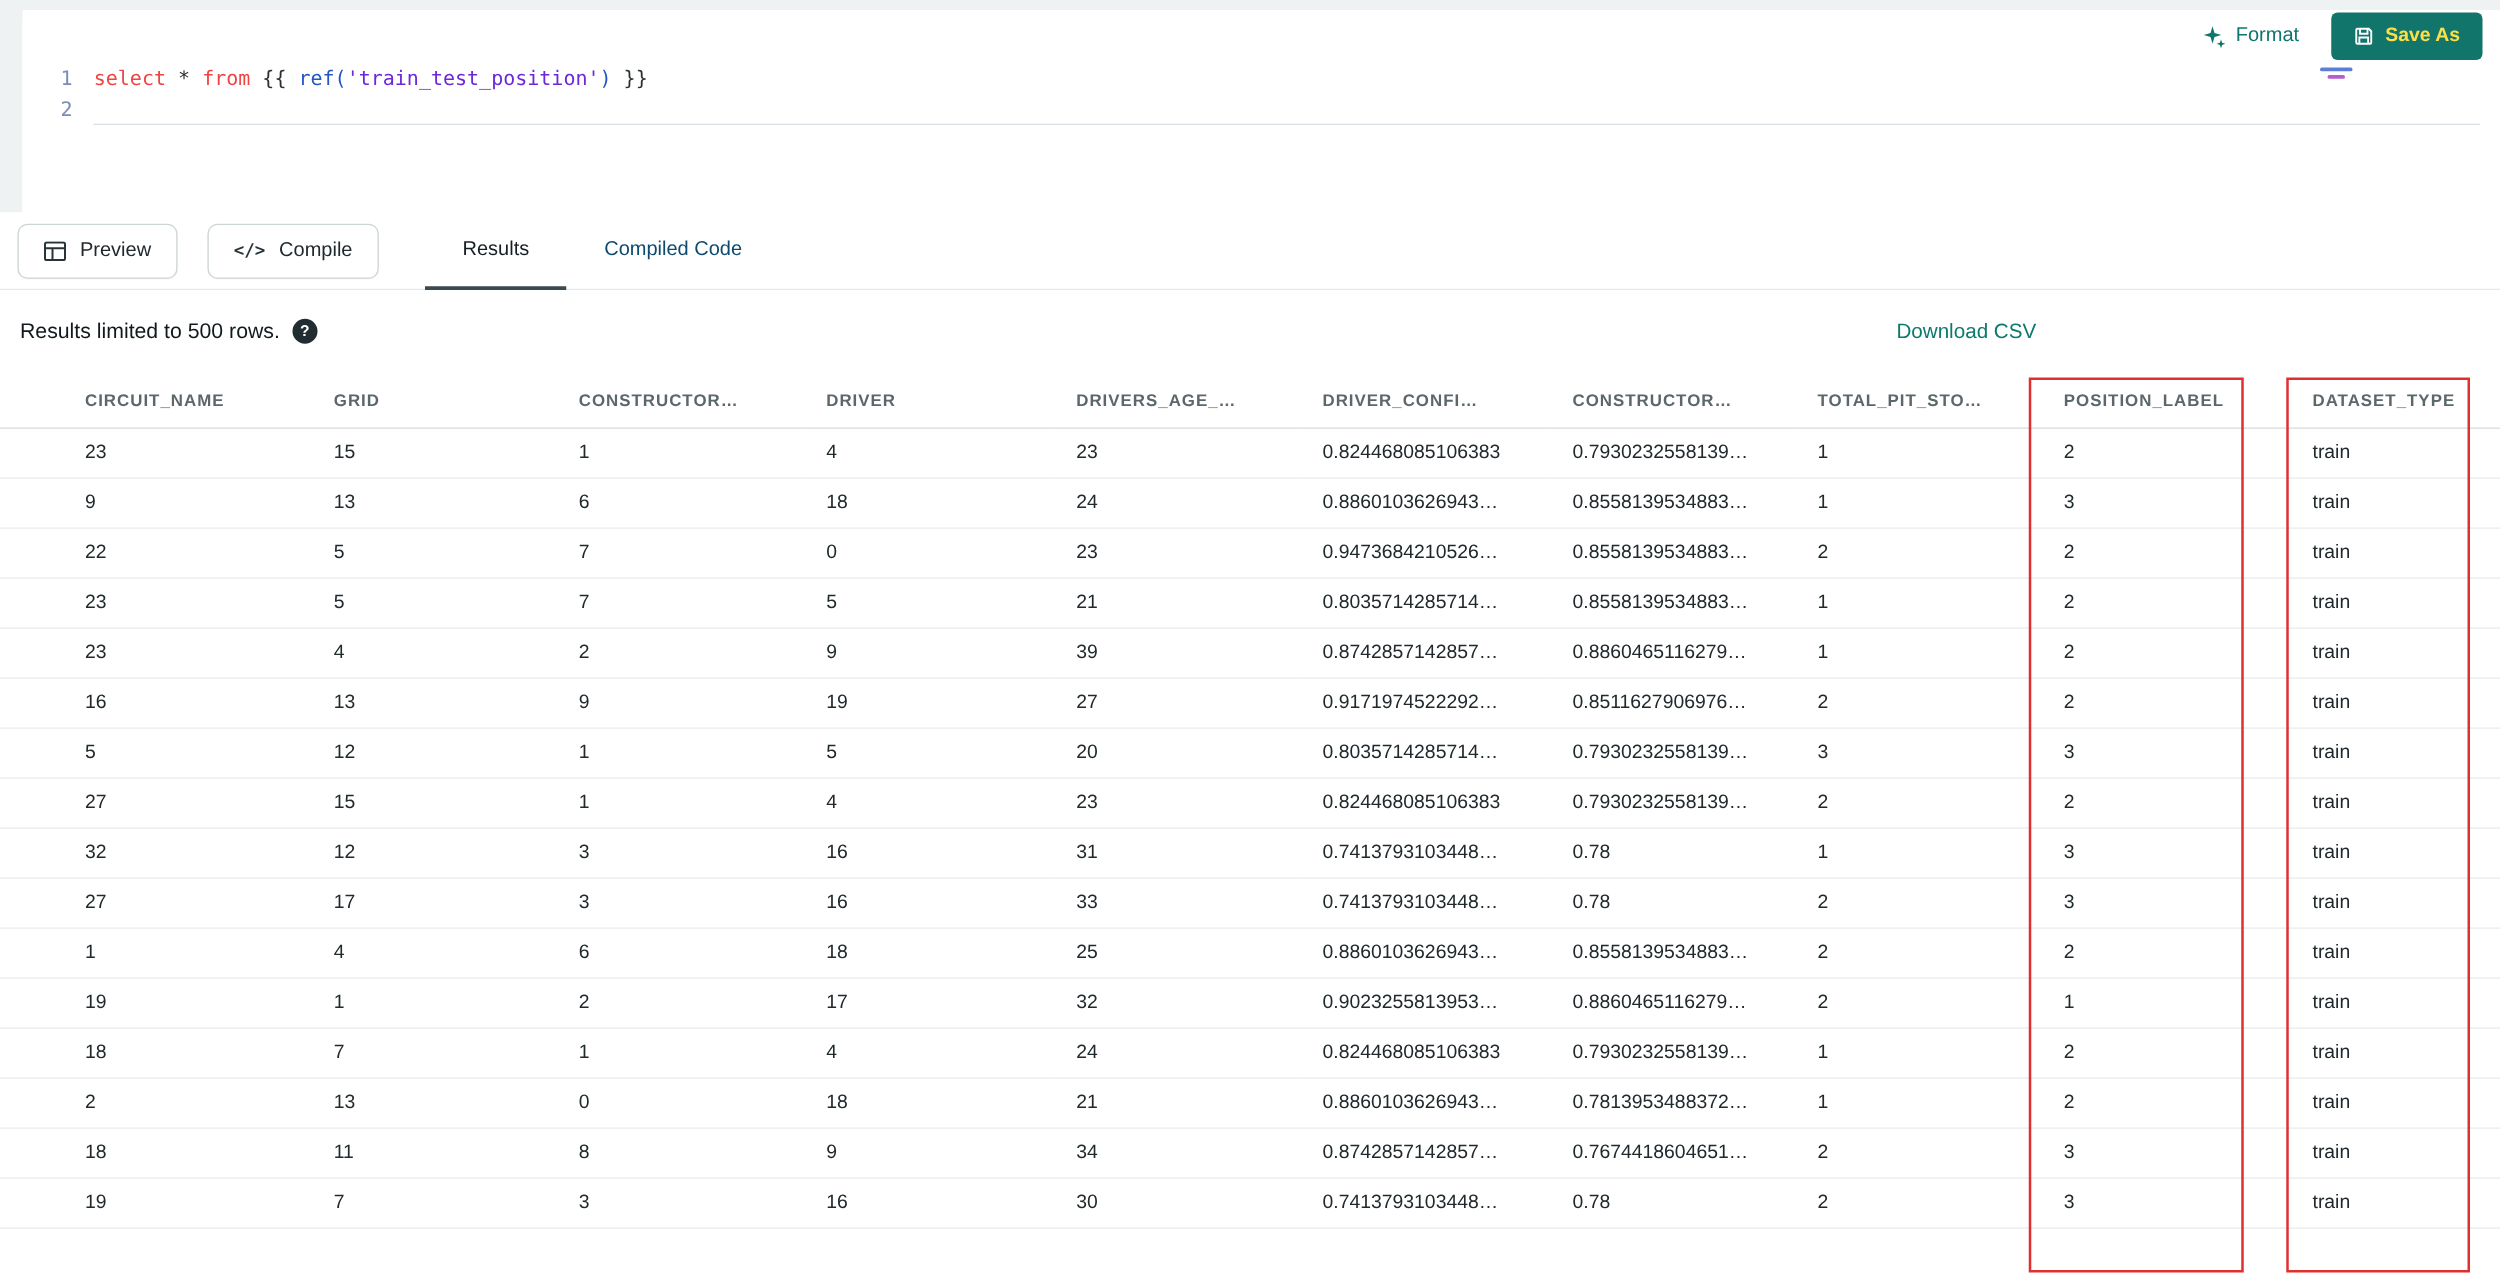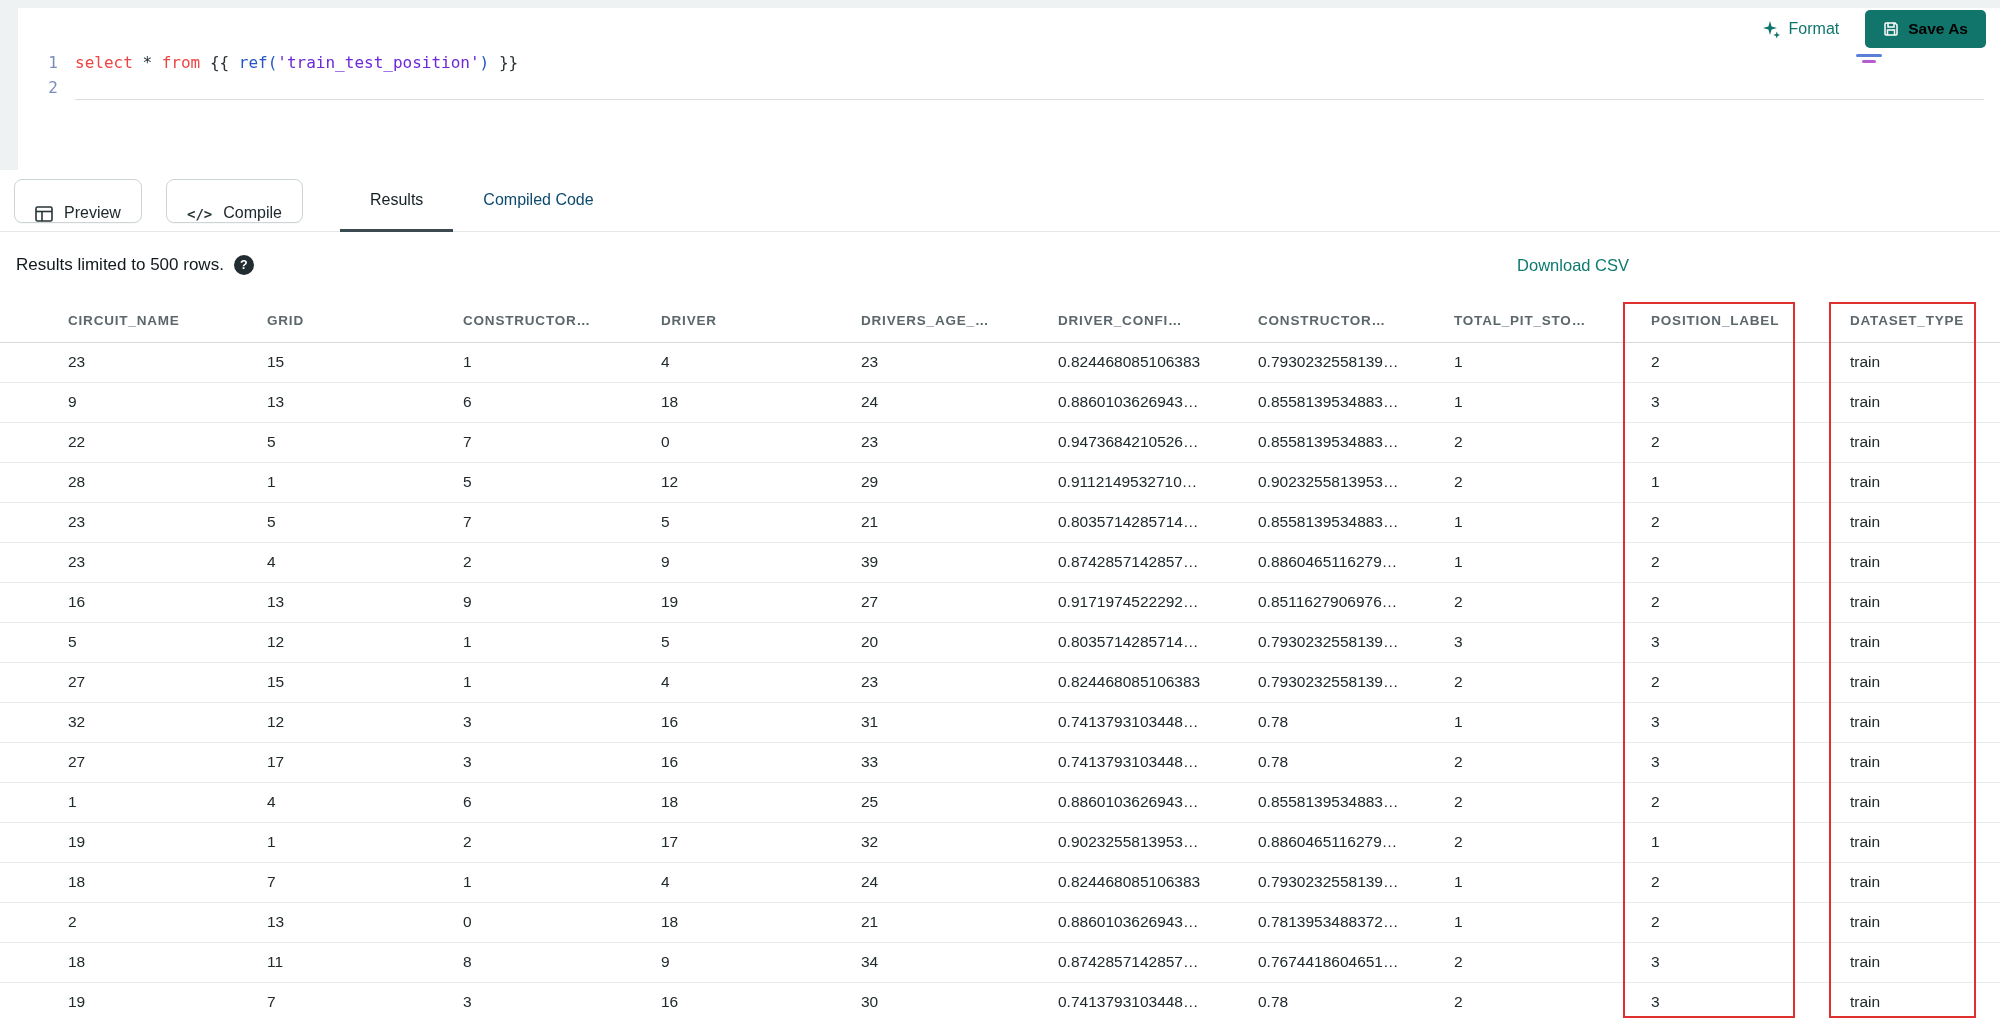--- a/index.html
+++ b/index.html
@@ -13,21 +13,21 @@
   
   .bg-top    { position:absolute; left:0; top:0; width:2000px; height:8px;  background:#eff2f3; }
   .bg-left   { position:absolute; left:0; top:0; width:18px;  height:170px; background:#eff2f3; }
   .editor-card { position:absolute; left:18px; top:8px; width:1982px; height:162px;
                  background:#fff; border-top-left-radius:10px; }
 
   
   .ed-toolbar { position:absolute; top:10px; right:14px; display:flex; align-items:center; gap:26px; }
   .format-btn { display:flex; align-items:center; gap:8px; color:#0e766c; font-size:16px;
                 background:none; border:none; cursor:pointer; font-family:inherit; }
-  .saveas-btn { display:flex; align-items:center; gap:9px; background:#12756b; color:#000000;
+  .saveas-btn { display:flex; align-items:center; gap:9px; background:#12756b; color:#fde047;
                 border:none; border-radius:5px; height:38px; padding:0 18px;
                 font-size:15.5px; font-weight:700; cursor:pointer; font-family:inherit; }
   .lint-marks { position:absolute; top:54px; right:100px; width:44px; height:16px; }
   .lint-marks .m1 { position:absolute; left:0; top:0; width:26px; height:3px; background:#5b7fd8; border-radius:2px; }
   .lint-marks .m2 { position:absolute; left:6px; top:6px; width:14px; height:3px; background:#b75bd1; border-radius:2px; }
 
   
   .code-area { position:absolute; left:18px; top:50px; right:0; height:80px;
                font-family:"DejaVu Sans Mono",monospace; font-size:16px; line-height:25px; }
   .gutter { position:absolute; left:6px; top:0; width:34px; text-align:right;
@@ -37,21 +37,21 @@
   .code-line { height:25px; white-space:pre; }
   .code-line-2 { height:25px; border-bottom:1px solid #d9dfe2; }
   .tok-keyword  { color:#ef4444; }
   .tok-plain    { color:#2a3135; }
   .tok-function { color:#2456c4; }
   .tok-string   { color:#6d28d9; }
 
   
   .strip { position:absolute; left:0; top:170px; width:2000px; height:62px;
            border-bottom:1px solid #e4e8e9; background:#fff; }
-  .act-btn { position:absolute; top:9px; height:44px; display:flex; align-items:flex-end; gap:11px;
+  .act-btn { position:absolute; top:9px; height:44px; display:flex; align-items:center; gap:11px;
              background:#fff; border:1px solid #ccd4d5; border-radius:8px; padding:0 20px;
              font-size:16px; color:#20292d; cursor:pointer; font-family:inherit;
              box-shadow:0 1px 1px rgba(0,0,0,.03); }
   .act-btn.preview { left:14px; }
   .act-btn.compile { left:166px; }
   .compile-glyph { font-family:"DejaVu Sans Mono",monospace; font-weight:700; font-size:14px; color:#273438; }
   .tabs { position:absolute; left:340px; top:0; height:62px; display:flex; }
   .tab  { display:flex; align-items:center; padding:0 30px; font-size:16px; color:#0c4a6e;
           cursor:pointer; border-bottom:3px solid transparent; }
   .tab.active { color:#141f24; font-weight:400; border-bottom-color:#3b4a4f; }
@@ -220,32 +220,20 @@
           <td>7</td>
           <td>0</td>
           <td>23</td>
           <td>0.9473684210526…</td>
           <td>0.8558139534883…</td>
           <td>2</td>
           <td>2</td>
           <td>train</td>
         </tr>
         <tr>
-          <td>28</td>
-          <td>1</td>
-          <td>5</td>
-          <td>12</td>
-          <td>29</td>
-          <td>0.9112149532710…</td>
-          <td>0.9023255813953…</td>
-          <td>2</td>
-          <td>1</td>
-          <td>train</td>
-        </tr>
-        <tr>
           <td>23</td>
           <td>5</td>
           <td>7</td>
           <td>5</td>
           <td>21</td>
           <td>0.8035714285714…</td>
           <td>0.8558139534883…</td>
           <td>1</td>
           <td>2</td>
           <td>train</td>

